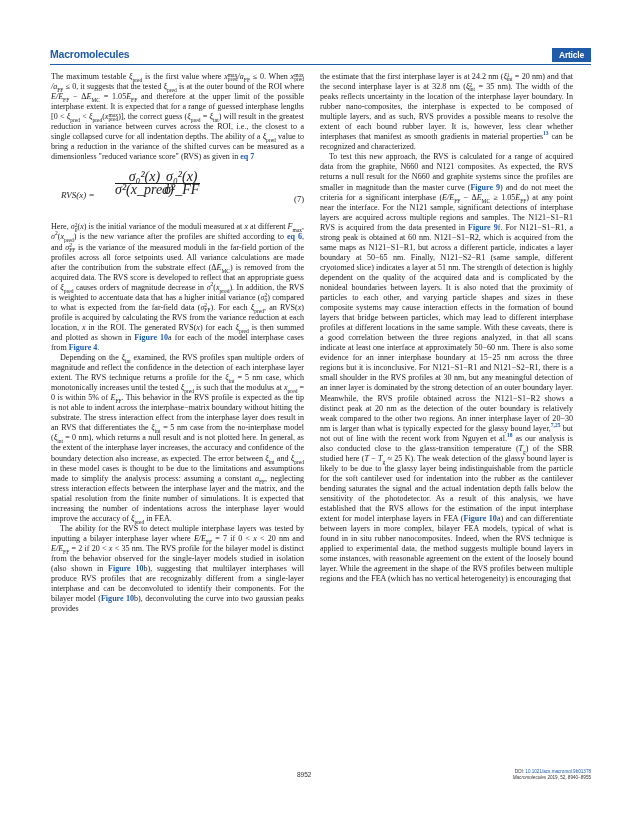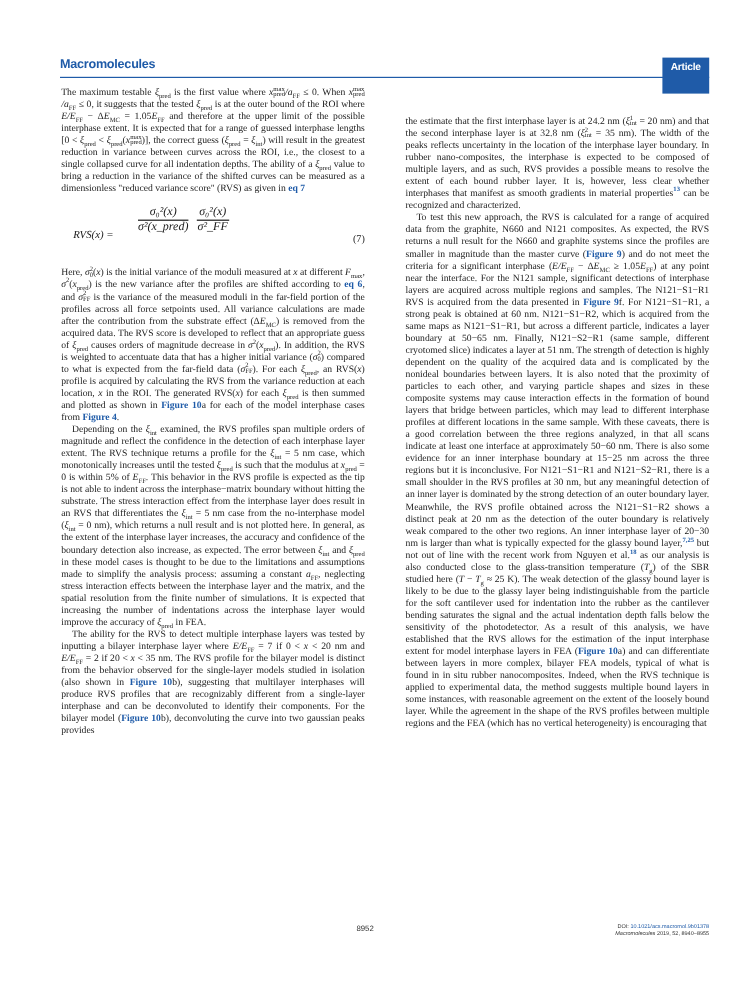--- a/index.html
+++ b/index.html
@@ -1,30 +1,30 @@
 <!DOCTYPE html>
 <html><head>
 <meta charset="utf-8">
 <style>
   html, body { margin: 0; padding: 0; background: #ffffff; }
   body { width: 625px; height: 818px; position: relative; overflow: hidden; font-family: "Liberation Serif", "DejaVu Serif", serif; color: #1a1a1a; }
   .header { position: absolute; left: 50px; top: 48px; width: 541px; height: 16px; border-bottom: 1px solid #1f5ba8; }
   .journal { position: absolute; left: 0; top: 0; font-family: "Liberation Sans", "DejaVu Sans", sans-serif; font-weight: bold; font-size: 10.5px; color: #1f5ba8; letter-spacing: -0.2px; }
-  .badge { position: absolute; right: 0; top: 0; height: 30px; padding: 0 7px; background: #1f5ba8; color: #ffffff; font-family: "Liberation Sans", "DejaVu Sans", sans-serif; font-weight: bold; font-size: 8.5px; line-height: 14px; letter-spacing: -0.2px; }
+  .badge { position: absolute; right: 0; top: 0; height: 14px; padding: 0 7px; background: #1f5ba8; color: #ffffff; font-family: "Liberation Sans", "DejaVu Sans", sans-serif; font-weight: bold; font-size: 8.5px; line-height: 14px; letter-spacing: -0.2px; }
   .col { position: absolute; top: 72px; width: 253px; font-size: 8.05px; line-height: 10.05px; text-align: justify; hyphens: manual; }
   .col.left { left: 51px; }
-  .col.right { left: 338px; margin-top: 24px; }
+  .col.right { left: 320px; }
   .para { margin: 0; text-indent: 0; }
   .para.indent { text-indent: 9px; }
   .link { color: #1f5ba8; font-weight: bold; }
   .math { font-style: italic; }
   sub, sup { font-size: 5.5px; line-height: 0; }
   .eq { position: relative; height: 44px; margin: 8px 0 8px 0; }
   .eq-lhs { position: absolute; left: 10px; top: 20px; font-size: 9px; }
-  .frac { position: absolute; top: 2px; display: inline-block; text-align: center; font-size: 10px; }
+  .frac { position: absolute; top: 2px; display: inline-block; text-align: center; font-size: 14px; }
   .frac .num { display: block; border-bottom: 0.8px solid #1a1a1a; padding: 0 2px 1px 2px; }
   .frac .den { display: block; padding-top: 1px; }
   .frac1 { left: 64px; }
   .frac2 { left: 113px; }
   .eq-num { position: absolute; right: 0; top: 24px; font-size: 8.5px; }
   .footer-page { position: absolute; left: 297px; top: 771px; font-family: "Liberation Sans", "DejaVu Sans", sans-serif; font-size: 6.5px; color: #333; }
   .footer-right { position: absolute; right: 34px; top: 769px; text-align: right; font-family: "Liberation Sans", "DejaVu Sans", sans-serif; font-size: 4.6px; line-height: 6px; color: #333; }
   .footer-right .doi-link { color: #1f5ba8; }
   .footer-right .journal-cite { font-style: italic; }
 </style>

